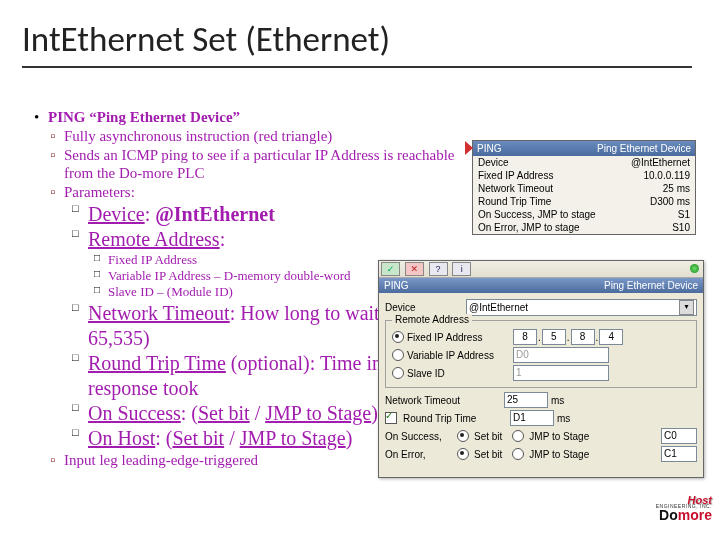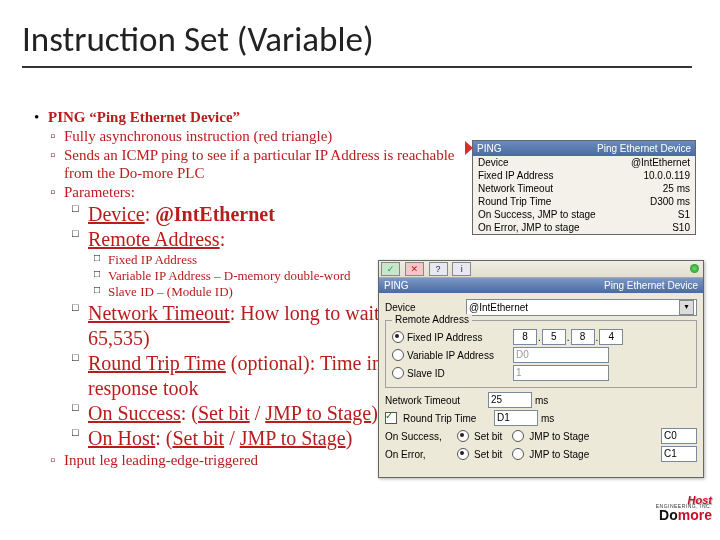--- a/index.html
+++ b/index.html
@@ -27,21 +27,21 @@
     border-top: 2px solid #333;
     width: 670px;
     margin-top: 4px;
   }
   .content {
     position: absolute;
     top: 108px;
     left: 36px;
     width: 430px;
     font-size: 15px;
-    color: #b91c1c;
+    color: #a21caf;
     line-height: 1.25;
   }
   .li1 { padding-left: 12px; position: relative; }
   .li1::before {
     content: "•";
     position: absolute;
     left: -2px;
     top: 0;
     font-size: 15px;
     color: #000;
@@ -228,21 +228,21 @@
   .txt {
     display:inline-block;
     height:14px;
     border:1px solid #7a8a99;
     background:#fff;
     padding:0 2px;
     line-height:14px;
     font-size:10px;
   }
   .ipseg { width:18px; text-align:center; }
-  .wfield { width:38px; }
+  .wfield { width:38px;margin-left:16px; }
   .wfield2 { width:30px; }
   .dotsep { margin:0 1px; }
   .opt-line { display:flex; align-items:center; margin:2px 0; }
   .opt-line .olbl { width:106px; }
   .opt-line .rad-group { display:flex; align-items:center; gap:2px; flex:1; }
 
   .logo {
     position: absolute;
     bottom: 6px;
     right: 8px;
@@ -269,21 +269,21 @@
     font-size:14px;
     color:#111;
     margin-top:-2px;
   }
   .logo .domore .red { color:#c8102e;margin-top:10px; }
 </style>
 </head>
 <body>
 
 <div class="title-wrap">
-  <div class="title">Instruction Set (Variable)</div>
+  <div class="title">IntEthernet Set (Ethernet)</div>
   <div class="title-rule"></div>
 </div>
 
 <div class="content">
   <div class="li1">
     <span class="ping-head">PING “Ping Ethernet Device”</span>
   </div>
   <div class="sub2">Fully asynchronous instruction (red triangle)</div>
   <div class="sub2">Sends an ICMP ping to see if a particular IP Address is reachable from the Do-more PLC</div>
   <div class="sub2">Parameters:</div>

